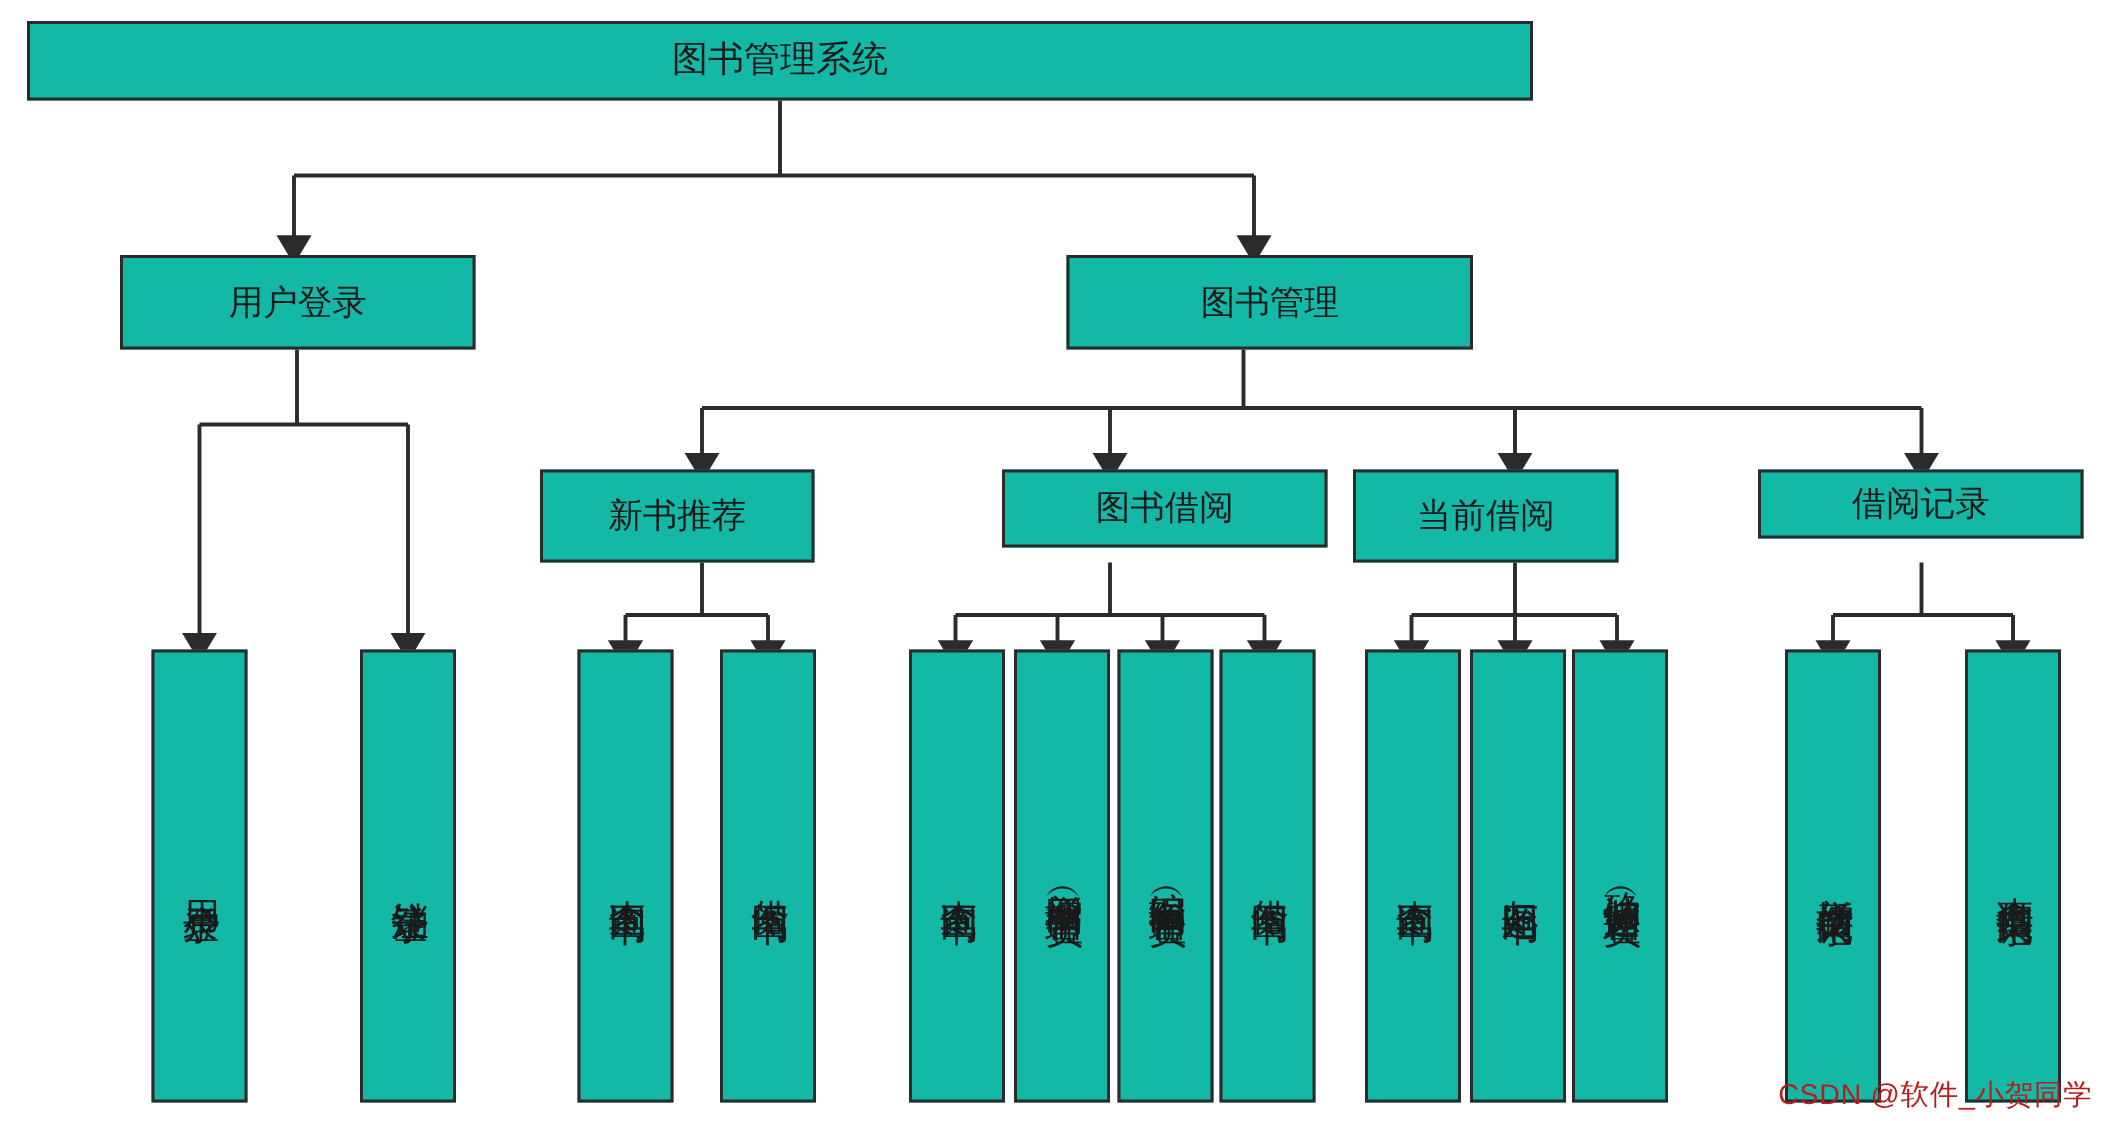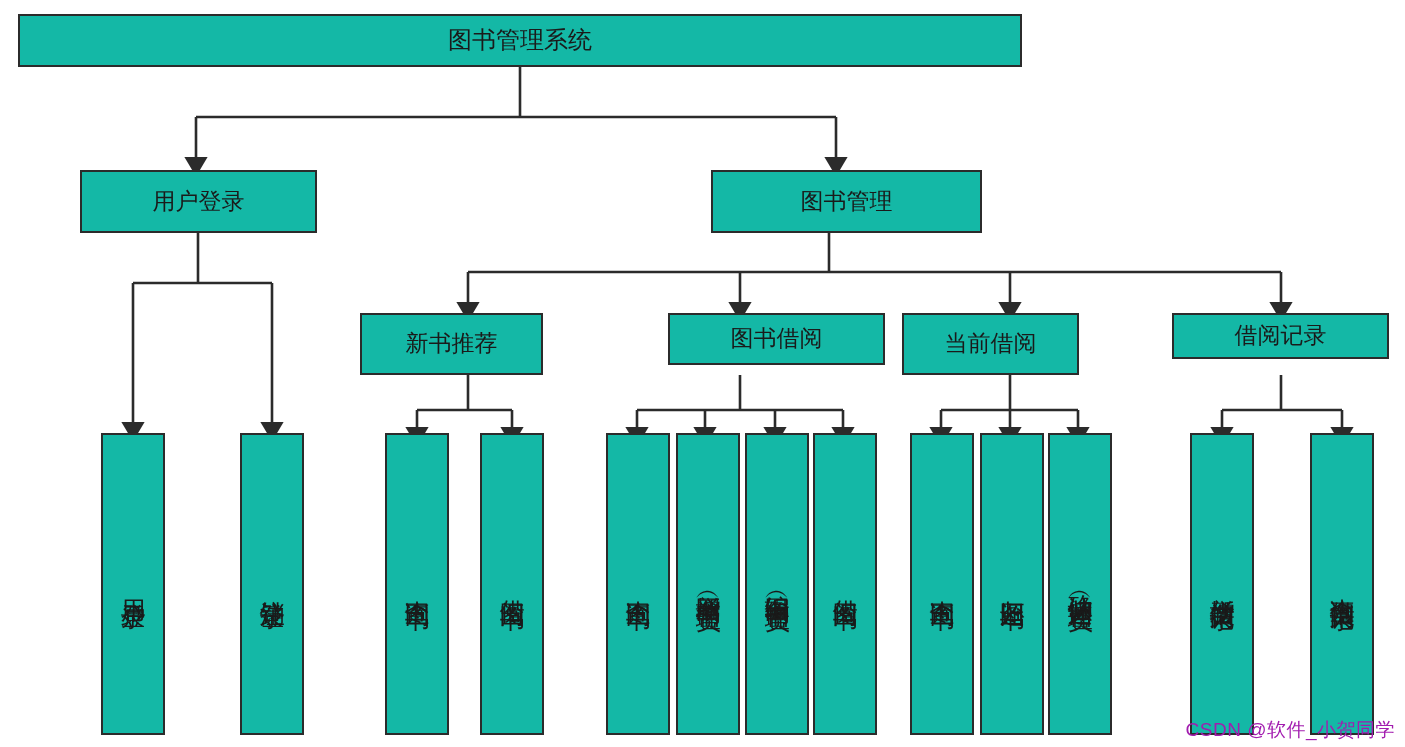--- a/index.html
+++ b/index.html
@@ -56,21 +56,21 @@
     writing-mode: vertical-rl;
     text-orientation: upright;
     display: block;
     white-space: normal;
   }
   #watermark {
     position: absolute;
     right: 10px;
     bottom: 4px;
     font-size: 19px;
-    color: #a21caf;
+    color: #b91c1c;
     white-space: nowrap;
     letter-spacing: 0.5px;
   }
 </style>
 </head>
 <body>
 
 <div id="canvas">
 
   <svg class="wires" viewBox="0 0 1405 747">

